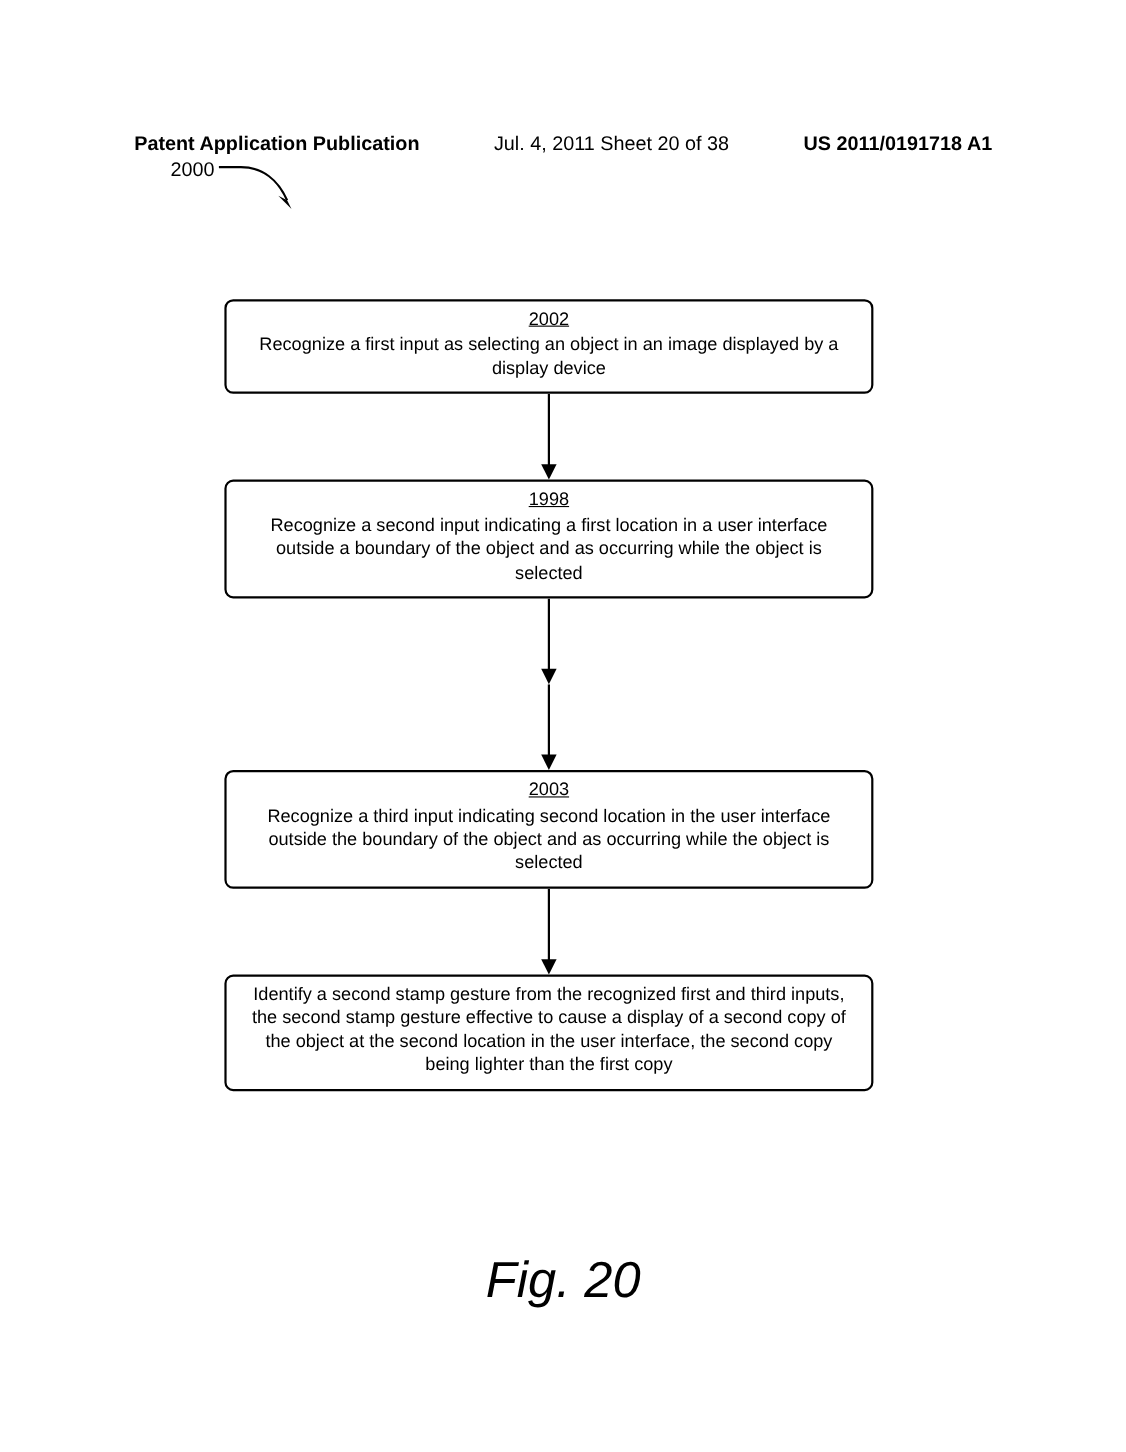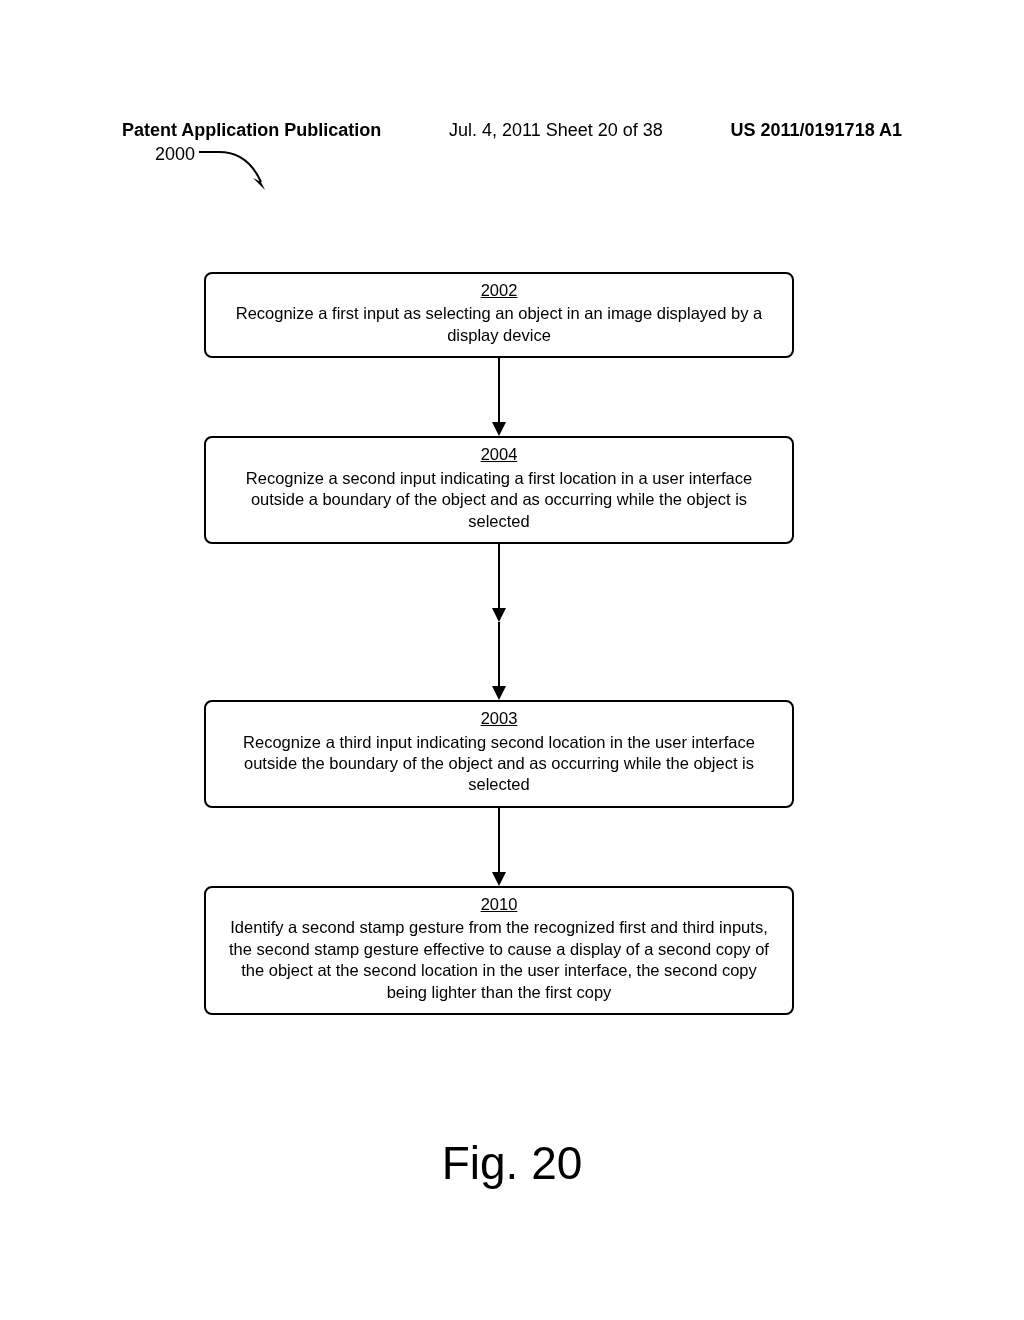--- a/index.html
+++ b/index.html
@@ -68,20 +68,21 @@
   }
   .arrow-wrap svg { display: block; }
 
   .fig-caption {
     position: absolute;
     top: 1136px;
     left: 0;
     width: 100%;
     text-align: center;
     font-size: 46px;
+    font-style: italic;
     font-family: Arial, Helvetica, sans-serif;
     font-weight: normal;
   }
 </style>
 </head>
 <body>
 
 <div class="page">
 
   <div class="header">
@@ -106,21 +107,21 @@
     </div>
 
     <div class="arrow-wrap">
       <svg width="20" height="78" viewBox="0 0 20 78">
         <line x1="10" y1="0" x2="10" y2="66" stroke="#000" stroke-width="2"></line>
         <polygon points="10,78 3,64 17,64" fill="#000"></polygon>
       </svg>
     </div>
 
     <div class="step">
-      <span class="num">2004</span>
+      <span class="num">1998</span>
       <span>Recognize a second input indicating a first location in a user interface outside a boundary of the object and as occurring while the object is selected</span>
     </div>
 
     <div class="arrow-wrap">
       <svg width="20" height="78" viewBox="0 0 20 78">
         <line x1="10" y1="0" x2="10" y2="66" stroke="#000" stroke-width="2"></line>
         <polygon points="10,78 3,64 17,64" fill="#000"></polygon>
       </svg>
     </div>
 
@@ -138,21 +139,20 @@
     </div>
 
     <div class="arrow-wrap">
       <svg width="20" height="78" viewBox="0 0 20 78">
         <line x1="10" y1="0" x2="10" y2="66" stroke="#000" stroke-width="2"></line>
         <polygon points="10,78 3,64 17,64" fill="#000"></polygon>
       </svg>
     </div>
 
     <div class="step">
-      <span class="num">2010</span>
       <span>Identify a second stamp gesture from the recognized first and third inputs, the second stamp gesture effective to cause a display of a second copy of the object at the second location in the user interface, the second copy being lighter than the first copy</span>
     </div>
 
   </div>
 
   <div class="fig-caption">Fig. 20</div>
 
 </div>
 
 </body></html>

